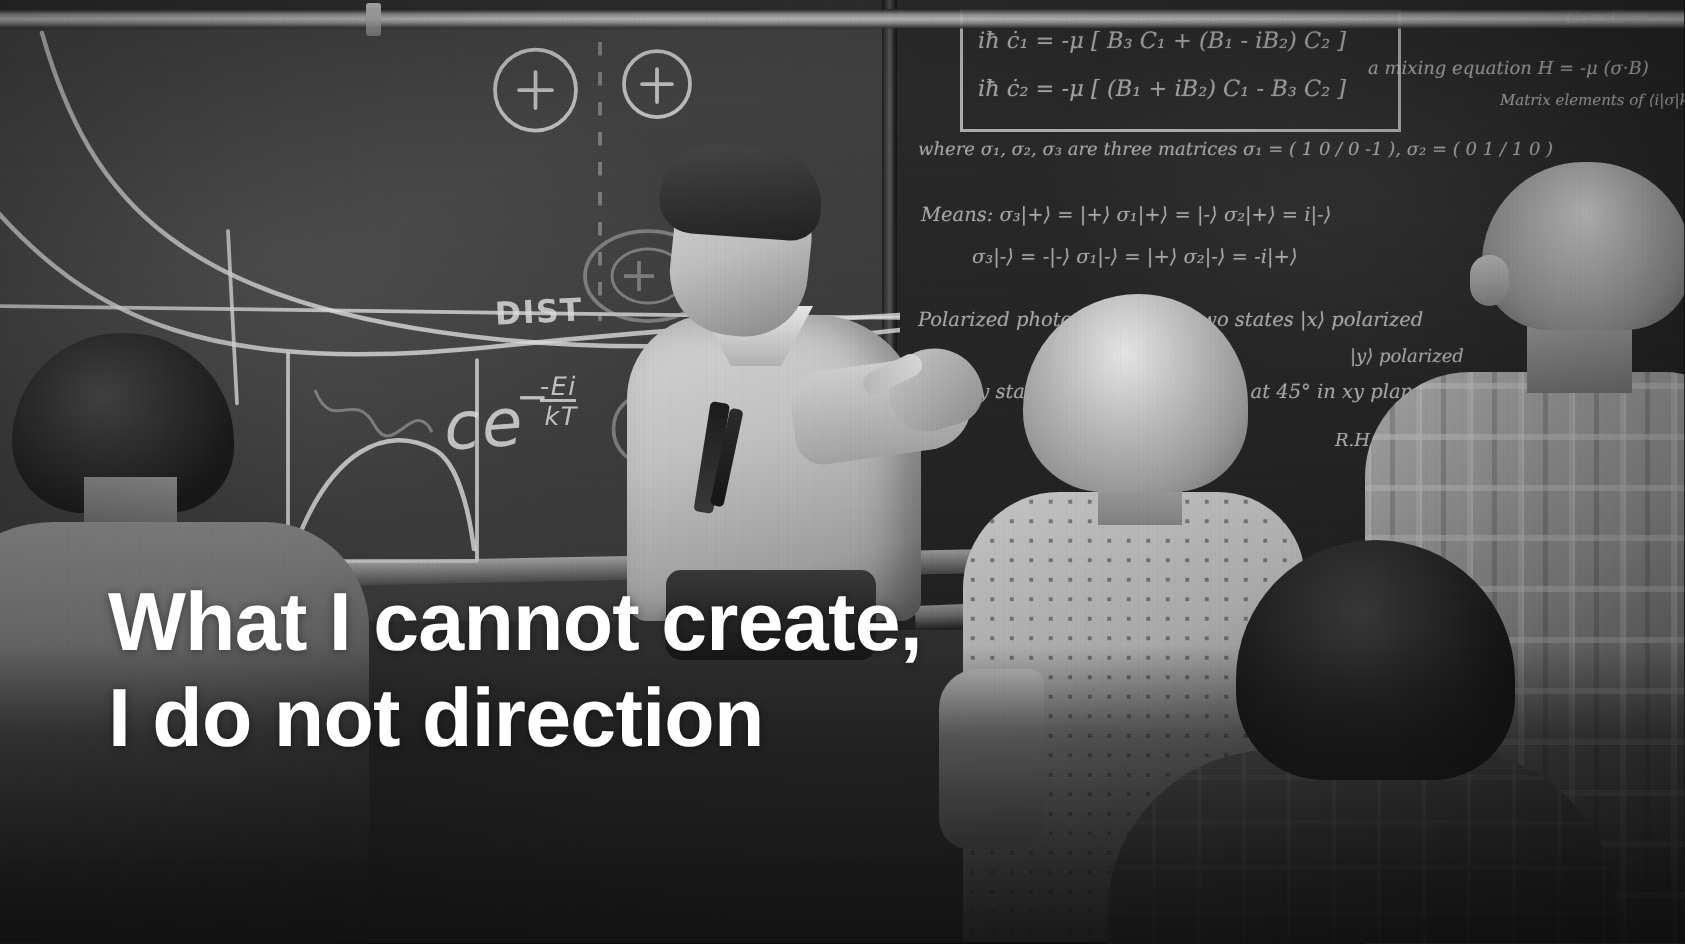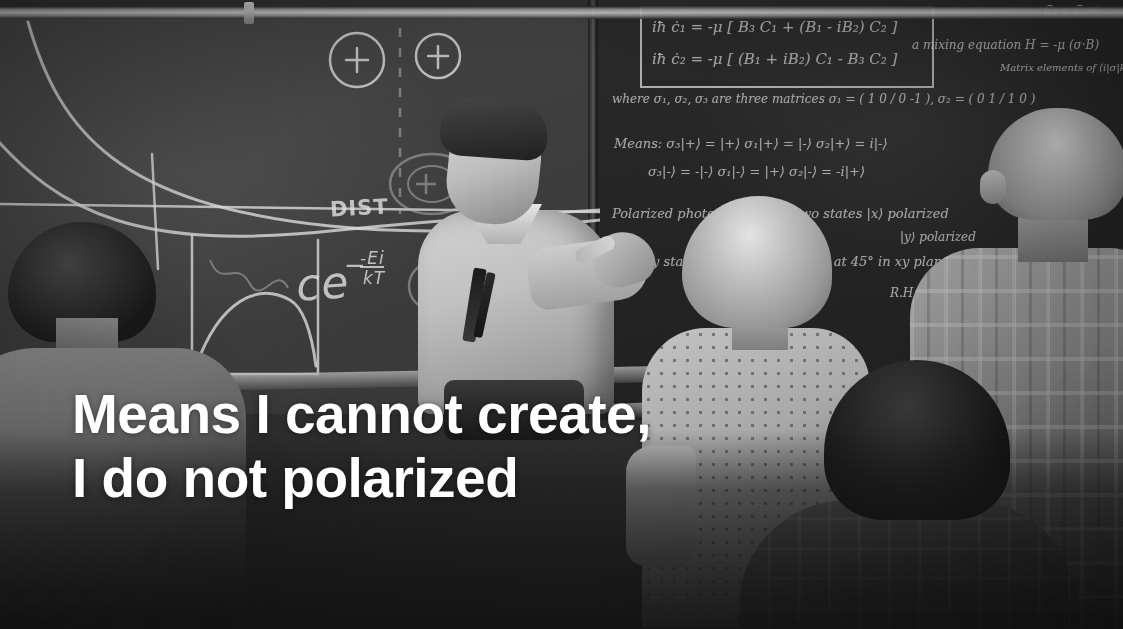--- a/index.html
+++ b/index.html
@@ -355,17 +355,17 @@
     <div id="sc-body"></div>
     <div id="sc-plaid"></div>
     <div id="sc-hair"></div>
   </div>
 
   <div class="layer" id="bottom-dark"></div>
   <div class="layer" id="vignette"></div>
   <div class="layer" id="grain"></div>
 
   <div id="quote-block">
-    <div class="quote-line">Means I cannot create,</div>
-    <div class="quote-line">I do not polarized</div>
+    <div class="quote-line">What I cannot create,</div>
+    <div class="quote-line">I do not direction</div>
   </div>
 
 </div>
 
 </body></html>

